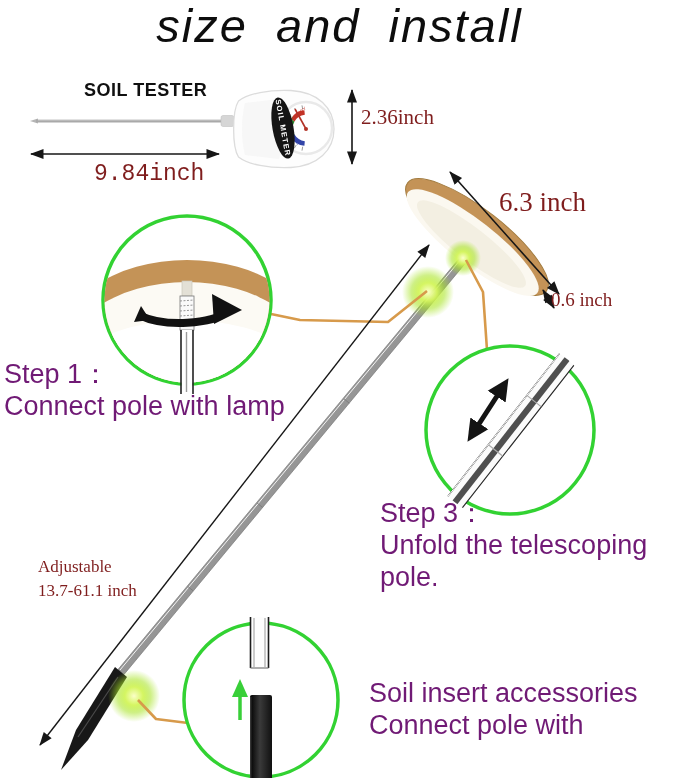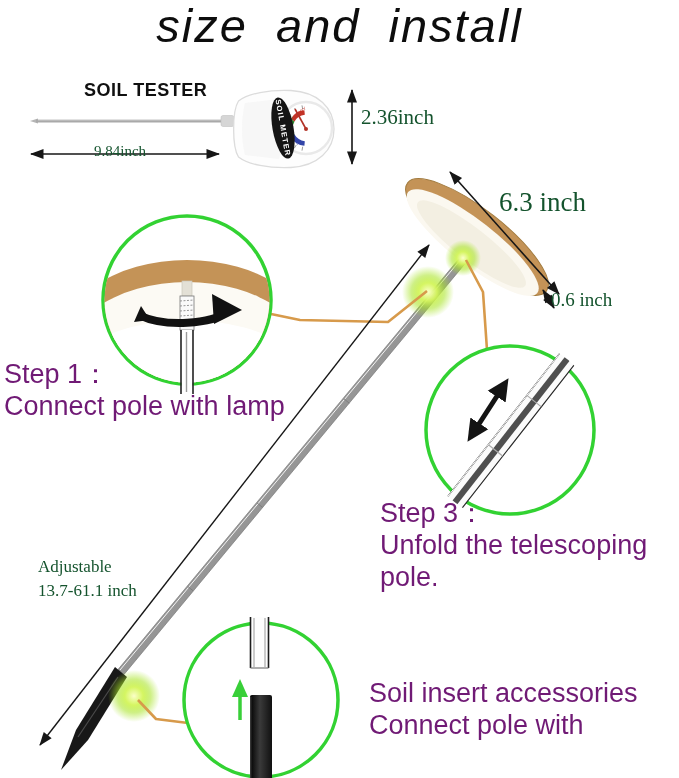--- a/index.html
+++ b/index.html
@@ -5,22 +5,22 @@
   html,body{margin:0;padding:0;background:#fff;}
   .canvas{position:relative;width:679px;height:778px;background:#fff;overflow:hidden;
           font-family:"Liberation Sans",sans-serif;}
   .canvas svg{position:absolute;left:0;top:0;}
   .txt{position:absolute;white-space:nowrap;}
   .t-title{left:0;top:1px;width:679px;text-align:center;
            font:italic 400 47px/1.05 "Liberation Sans",sans-serif;
            letter-spacing:2px;word-spacing:13px;color:#0d0d0d;}
   .t-soil-tester{left:84px;top:80px;font:bold 18px "Liberation Sans",sans-serif;
                  letter-spacing:.5px;color:#101010;}
-  .dim{font-family:"Liberation Serif",serif;color:#14532d;}
-  .t-984{left:94px;top:143px;font-size:15px;}
+  .dim{font-family:"Liberation Serif",serif;color:#7f1d1d;}
+  .t-984{left:94px;top:161px;font-size:23px;font-family:Liberation Mono, monospace;}
   .t-236{left:361px;top:105px;font-size:21px;}
   .t-63{left:499px;top:187px;font-size:27px;}
   .t-06{left:551px;top:289px;font-size:19px;}
   .t-adj{left:38px;top:548px;font-size:17px;line-height:24px;white-space:normal;width:140px;margin-top:7px;}
   .step{position:absolute;font:27px/32px "Liberation Sans",sans-serif;color:#701a75;}
   .step1{left:4px;top:358px;}
   .step3{left:363px;top:497px;margin-left:17px;}
   .step2{left:369px;top:677px;}
 </style>
 </head>

